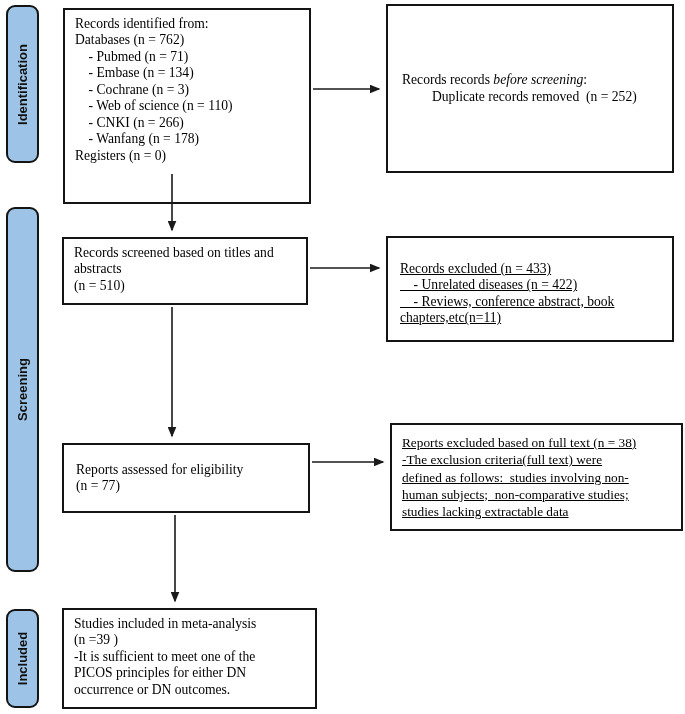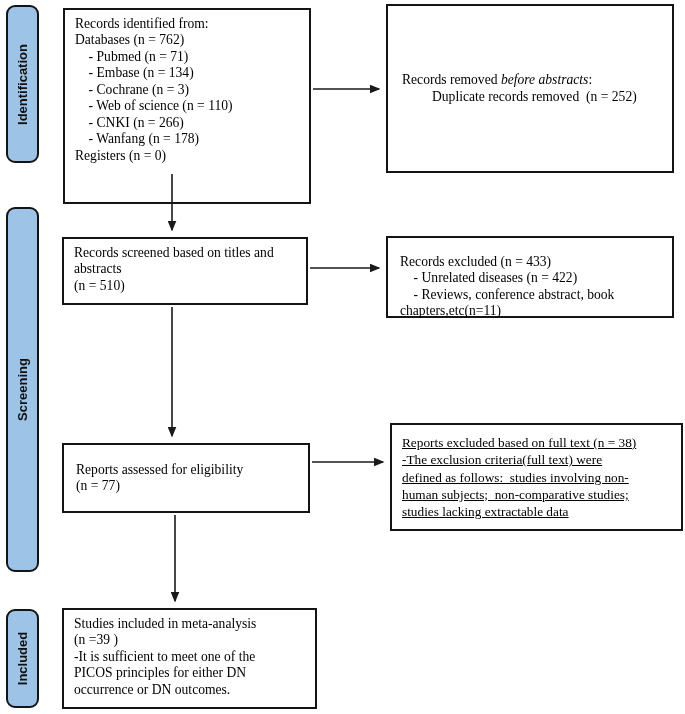--- a/index.html
+++ b/index.html
@@ -95,25 +95,25 @@
 
   <div class="fbox pad" style="left:62px; top:608px; width:255px; height:101px;">
     <div class="txt">Studies included in meta-analysis
 (n =39 )
 -It is sufficient to meet one of the
 PICOS principles for either DN
 occurrence or DN outcomes.</div>
   </div>
 
   <div class="fbox vcenter" style="left:386px; top:4px; width:288px; height:169px; padding:0 14px;" id="box-records-removed">
-    <div><span>Records removed </span><i>before abstracts</i><span>:</span></div>
+    <div><span>Records records </span><i>before screening</i><span>:</span></div>
     <div class="indent">Duplicate records removed  (n = 252)</div>
   </div>
 
-  <div class="fbox" style="left:386px; top:236px; width:288px; height:82px; padding:16px 12px;">
+  <div class="fbox" style="left:386px; top:236px; width:288px; height:106px; padding:23px 12px;text-decoration:underline;">
     <div class="txt">Records excluded (n = 433)
     - Unrelated diseases (n = 422)
     - Reviews, conference abstract, book
 chapters,etc(n=11)</div>
   </div>
 
   <div class="fbox" style="left:390px; top:423px; width:293px; height:108px; padding:9px 10px;" id="box-reports-excluded">
     <div class="txt">Reports excluded based on full text (n = 38)
 -The exclusion criteria(full text) were
 defined as follows:  studies involving non-

